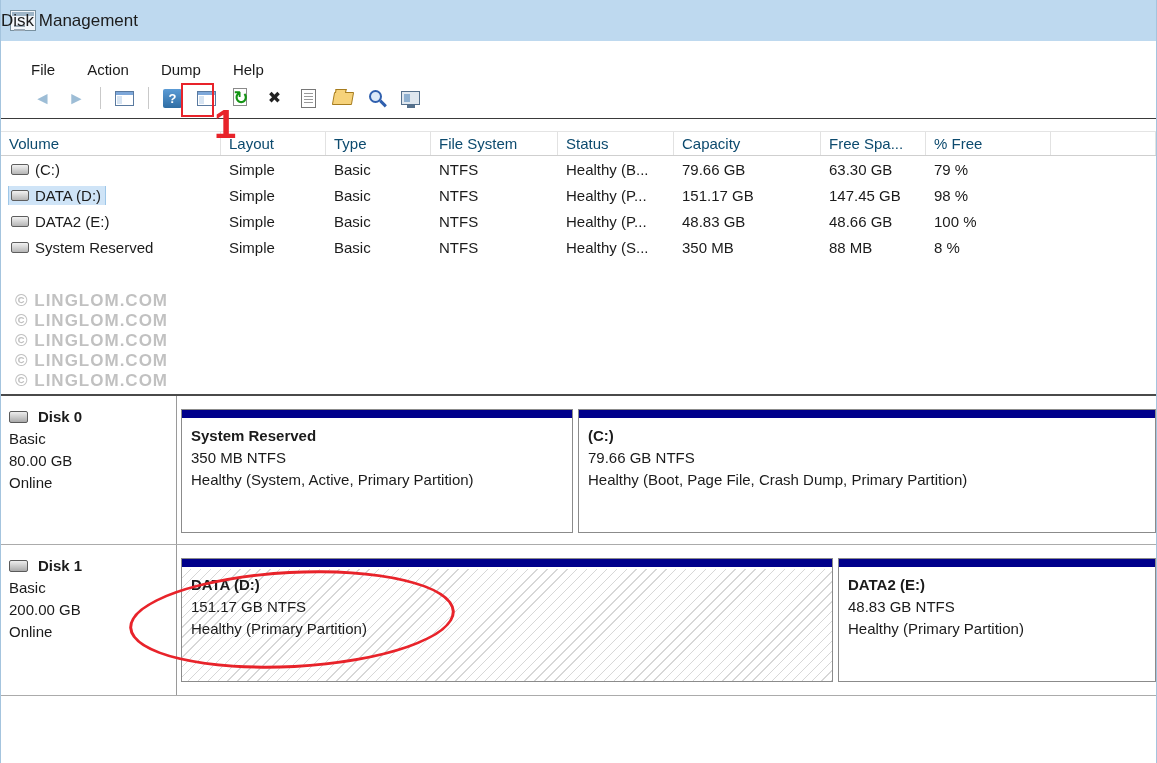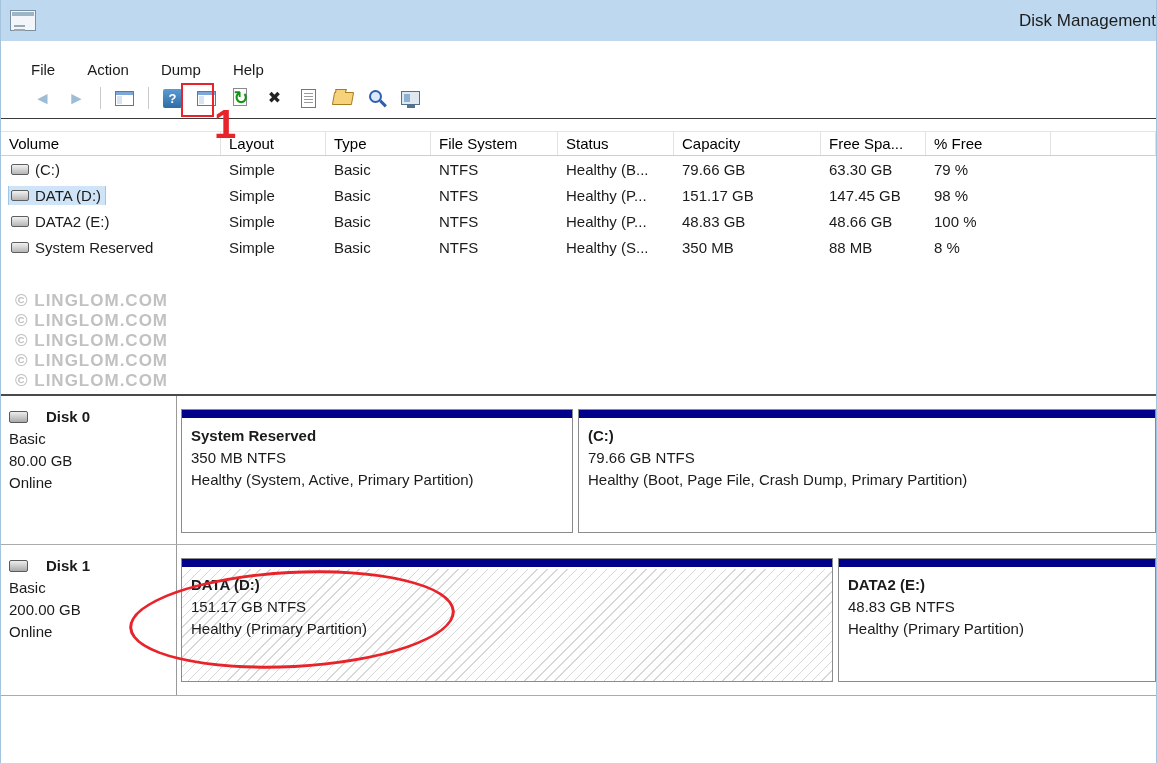--- a/index.html
+++ b/index.html
@@ -8,21 +8,21 @@
     position:relative; width:1157px; height:763px; overflow:hidden;
     background:#fff; color:#1b1b1b;
     font-family:"Liberation Sans","DejaVu Sans",sans-serif; font-size:15px;
     border-left:1px solid #a4c4de; border-right:1px solid #a4c4de;
   }
   
   .titlebar { height:41px; background:#bed9ef; display:flex; align-items:center; position:relative; }
   .app-icon { width:26px; height:21px; margin-left:9px; border:1px solid #78909f; background:#f2f6fa; position:relative; }
   .app-icon::before { content:""; position:absolute; top:1px; left:1px; right:1px; height:4px; background:#9db4c6; }
   .app-icon::after { content:""; position:absolute; bottom:3px; left:3px; width:11px; height:2px; background:#9aa8b4; box-shadow:0 4px 0 #9aa8b4; }
-  .title-text { position:absolute; left:0; right:0; text-align:right; font-size:17px; color:#1c1c1c; }
+  .title-text { position:absolute; left:0; right:0; text-align:left; font-size:17px; color:#1c1c1c; }
   
   .menubar { height:37px; display:flex; align-items:flex-end; gap:32px; padding-left:30px; background:#fff; }
   .menu-item { cursor:default; }
   
   .toolbar { height:41px; display:flex; align-items:center; gap:7px; padding-left:28px; background:#fff; border-bottom:1px solid #3a3a3a; position:relative; }
   .tb { width:27px; height:27px; display:flex; align-items:center; justify-content:center; flex:none; }
   .tbsep { width:1px; height:22px; background:#c9c9c9; margin:0 3px; flex:none; }
   .arrow { font-size:17px; color:#9dbdd6; line-height:1; }
   .icon-console { width:19px; height:15px; border:1px solid #5a7aa0; background:#fff; position:relative; }
   .icon-console::before { content:""; position:absolute; top:0; left:0; right:0; height:3px; background:#7da7d9; }
@@ -39,33 +39,33 @@
   .icon-search { position:relative; width:21px; height:21px; }
   .icon-search::before { content:""; position:absolute; top:2px; left:3px; width:9px; height:9px; border:2px solid #2f5fae; border-radius:50%; background:#dce9f8; }
   .icon-search::after { content:""; position:absolute; left:13px; top:14px; width:8px; height:3px; background:#2f5fae; transform:rotate(45deg); }
   .icon-snapin { width:19px; height:14px; border:1px solid #55708c; background:#dfe7ef; position:relative; }
   .icon-snapin::before { content:""; position:absolute; top:2px; left:2px; width:6px; height:8px; background:#8fb0d0; }
   .icon-snapin::after { content:""; position:absolute; bottom:-4px; left:5px; width:8px; height:3px; background:#55708c; }
   
   .volume-pane { position:relative; height:277px; border-bottom:2px solid #4a4a4a; padding-top:12px; background:#fff; }
   .vhead, .vrow { display:grid; grid-template-columns:220px 105px 105px 127px 116px 147px 105px 125px 1fr; }
   .vhead { height:25px; border-top:1px solid #e4e4e4; border-bottom:1px solid #cfcfcf; }
-  .vhead > div { padding-left:8px; border-right:1px solid #e2e2e2; display:flex; align-items:center; color:#000000; }
+  .vhead > div { padding-left:8px; border-right:1px solid #e2e2e2; display:flex; align-items:center; color:#0c4a6e; }
   .vrow { height:26px; align-items:center; }
   .vcell { padding-left:8px; display:flex; align-items:center; gap:6px; white-space:nowrap; overflow:hidden; }
   .drive-ico { width:18px; height:11px; border:1px solid #5e5e5e; border-radius:2px; background:linear-gradient(#f2f2f2,#b5b5b5); flex:none; }
   .vol-wrap { display:flex; align-items:center; gap:6px; padding:1px 4px 1px 2px; }
   .vol-wrap.sel { background:#cfe4f7; outline:1px solid #9ec7e8; }
   
   .wmrow { position:absolute; bottom:3px; left:0; right:0; display:flex; justify-content:space-between; padding:0 14px; color:#8f8f8f; opacity:.55; font-weight:bold; font-size:17px; letter-spacing:1px; pointer-events:none;flex-direction:column; }
   
   .disk-row { display:flex; border-bottom:1px solid #ababab; background:#fff; }
   .row-d0 { height:149px; } .row-d1 { height:151px; } .row-cd { height:65px; border-bottom:none; }
   .disk-info { width:176px; flex:none; border-right:1px solid #9a9a9a; padding:10px 0 0 8px; font-size:15px; line-height:22px; }
-  .disk-name { font-weight:bold; display:flex; align-items:center; gap:18px; }
+  .disk-name { font-weight:bold; display:flex; align-items:center; gap:10px; }
   .hdd-ico { width:19px; height:12px; border:1px solid #5a5a5a; border-radius:2px; background:linear-gradient(#ededed,#a9a9a9); flex:none; }
   .cd-ico { width:17px; height:17px; border-radius:50%; border:1px solid #707a84; background:radial-gradient(circle, #fff 0 2px, #cdd5dd 3px 6px, #98a3ae 7px); flex:none; }
   .parts { flex:1; padding:13px 0 0 4px; display:flex; gap:5px; }
   .part { height:124px; border:1px solid #8b8b8b; background:#fff; display:flex; flex-direction:column; }
   .part-bar { height:10px; background:#00008b; border-bottom:2px solid #fff; flex:none; }
   .part-body { flex:1; padding:5px 9px; font-size:15px; line-height:22px; white-space:nowrap; overflow:hidden; }
   .part-title { font-weight:bold; }
   .hatched .part-body { background:repeating-linear-gradient(135deg, #ffffff 0px, #ffffff 6px, #d7d7d7 6px, #d7d7d7 7px); }
   
   .anno { position:absolute; pointer-events:none; z-index:50; }

